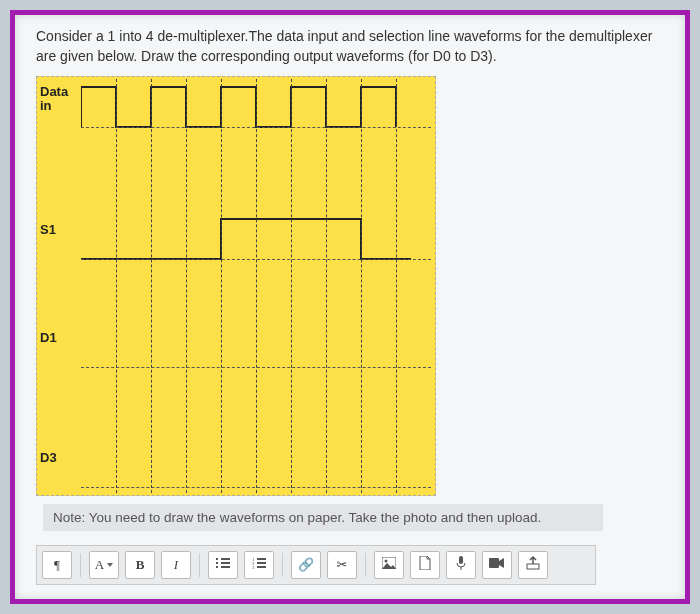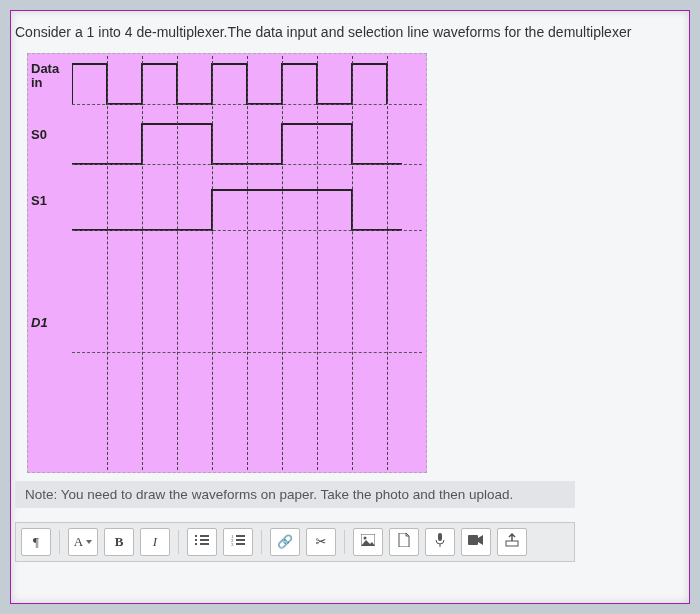--- a/index.html
+++ b/index.html
@@ -7,38 +7,38 @@
       width: 700px;
       height: 614px;
       background: #c5cdd4;
       font-family: Arial, sans-serif;
       padding: 10px;
     }
     .page {
       background: #f5f6f7;
       width: 100%;
       height: 100%;
-      border: 1px solid #a21caf;
-      padding: 12px 4px;
+      border: 5px solid #a21caf;
+      padding: 12px 21px;
       position: relative;
       box-shadow: inset 0 0 8px rgba(0,0,0,0.15);
     }
     .question-text {
       font-size: 14px;
       color: #333;
       line-height: 1.4;
       margin-bottom: 10px;
     }
     .diagram {
       width: 400px;
       height: 420px;
       position: relative;
-      margin-left: 12px;
+      margin-left: 0;
       border: 1px dashed #aaa;
-      background: #f0abfc;
+      background: #fde047;
     }
     .row {
       position: absolute;
       left: 0;
       right: 0;
       height: 60px;
     }
     .label {
       position: absolute;
       left: 3px;
@@ -71,20 +71,21 @@
     .wave {
       stroke: #222; stroke-width: 2; fill: none;
     }
     .note {
       font-size: 13.5px;
       color: #555;
       background: #e2e4e7;
       padding: 6px 10px;
       margin-top: 8px;
       width: 560px;
+      margin-left: 7px;
     }
     .toolbar {
       margin-top: 14px;
       display: flex;
       gap: 6px;
       align-items: center;
       background: #e9ebed;
       padding: 5px;
       width: 560px;
       border: 1px solid #c8c8c8;
@@ -123,56 +124,54 @@
       top: 2px;
     }
   </style>
 </head>
 <body>
 
 <div class="page">
 
   <div class="question-text">
     <span>Consider a 1 into 4 de-multiplexer.The data input and selection line waveforms for the demultiplexer</span><br>
+    <span>are given below. Draw the corresponding output waveforms (for D0 to D3).</span>
   </div>
 
   <div class="diagram">
 
     <div class="row" style="top:0;">
       <div class="label two-line">Data<br>in</div>
       <svg class="waveform" width="350" height="56">
         <path class="wave" d="M0,48 L0,8 L35,8 L35,48 L70,48 L70,8 L105,8 L105,48 L140,48 L140,8 L175,8 L175,48 L210,48 L210,8 L245,8 L245,48 L280,48 L280,8 L315,8 L315,48"></path>
       </svg>
       <div class="grid-area">
         <div class="hdash" style="top:48px;"></div>
       </div>
     </div>
 
-    <div class="row" style="top:60px;">
-      <div class="label">S0</div>
-      <svg class="waveform" width="350" height="56">
-        <path class="wave" d="M0,48 L70,48 L70,8 L140,8 L140,48 L210,48 L210,8 L280,8 L280,48 L330,48"></path>
-      </svg>
-      <div class="grid-area">
-        <div class="hdash" style="top:48px;"></div>
-      </div>
-    </div>
-
-    <div class="row" style="top:126px;">
+
+    <div class="row" style="top:132px;">
       <div class="label">S1</div>
       <svg class="waveform" width="350" height="56">
         <path class="wave" d="M0,48 L140,48 L140,8 L280,8 L280,48 L330,48"></path>
       </svg>
       <div class="grid-area">
         <div class="hdash" style="top:48px;"></div>
       </div>
     </div>
 
-    <div class="row" style="top:248px;font-style:italic;">
+    <div class="row" style="top:240px;">
       <div class="label">D1</div>
+      <div class="grid-area">
+          <div class="hdash" style="top:48px;"></div>
+        </div>
+    </div>
+    <div class="row" style="top:360px;">
+      <div class="label">D3</div>
       <div class="grid-area">
           <div class="hdash" style="top:48px;"></div>
         </div>
     </div>
 
     <div style="position:absolute; left:44px; top:2px; bottom:2px; right:4px;">
       <div class="vdash" style="left:35px;"></div>
       <div class="vdash" style="left:70px;"></div>
       <div class="vdash" style="left:105px;"></div>
       <div class="vdash" style="left:140px;"></div>

